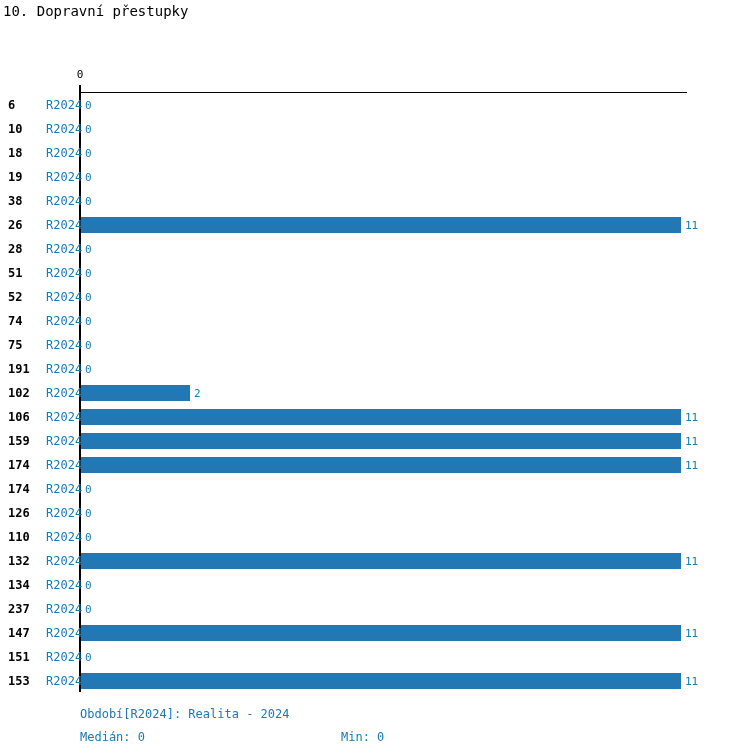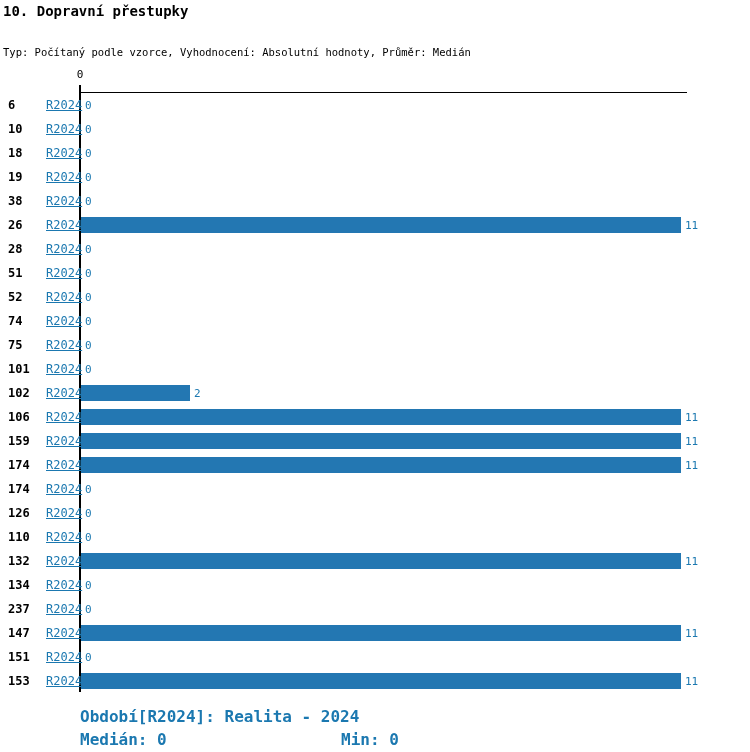--- a/index.html
+++ b/index.html
@@ -9,21 +9,21 @@
     width: 750px;
     height: 752px;
     background: #ffffff;
     font-family: "DejaVu Sans Mono", monospace;
     overflow: hidden;
   }
   .title {
     position: absolute;
     left: 3px; top: 3px;
     font-size: 14px;
-    font-weight: bold;
+    font-weight: normal;
     color: #000000;
     white-space: nowrap;
   }
   .subtitle {
     position: absolute;
     left: 3px; top: 25px;
     font-size: 14px;
     font-weight: bold;
     color: #000000;
     white-space: nowrap;
@@ -71,54 +71,51 @@
     font-size: 12px;
     font-weight: bold;
     color: #000000;
     flex: none;
   }
   .row-series {
     width: 31px;
     text-align: right;
     font-size: 12px;
     flex: none;
-    text-decoration: underline;
   }
   .bar-area {
     margin-left: 4px;
     display: flex;
     align-items: center;
     height: 24px;
   }
   .bar {
     height: 16px;
     flex: none;
   }
   .bar-value {
     margin-left: 4px;
     font-size: 11px;
     white-space: nowrap;
   }
   .footer-line {
     position: absolute;
-    font-size: 16px;
-    white-space: nowrap;
-    font-weight: bold;
+    font-size: 12px;
+    white-space: nowrap;
   }
   .footer-period { left: 80px; top: 707px; }
   .footer-median { left: 80px; top: 730px; }
   .footer-min    { left: 341px; top: 730px; }
   .footer-max    { left: 553px; top: 760px; }
 </style>
 </head>
 <body>
 
 <div class="page">
   <div class="title">10. Dopravní přestupky</div>
-  <div class="meta">Typ: Počítaný podle vzorce, Vyhodnocení: Absolutní hodnoty, Průměr: Medián</div>
 
   <div class="axis-tick">0</div>
   <div class="axis-h"></div>
   <div class="axis-v"></div>
 
   <div class="rows">
   <div class="row">
     <span class="row-id">6</span>
     <span class="row-series" style="color: rgb(27, 120, 176);">R2024</span>
     <span class="bar-area">
@@ -211,21 +208,21 @@
   <div class="row">
     <span class="row-id">75</span>
     <span class="row-series" style="color: rgb(27, 120, 176);">R2024</span>
     <span class="bar-area">
 
       <span class="bar-value" style="color: rgb(27, 120, 176);">0</span>
     </span>
   </div>
 
   <div class="row">
-    <span class="row-id">101</span>
+    <span class="row-id">191</span>
     <span class="row-series" style="color: rgb(27, 120, 176);">R2024</span>
     <span class="bar-area">
 
       <span class="bar-value" style="color: rgb(27, 120, 176);">0</span>
     </span>
   </div>
 
   <div class="row">
     <span class="row-id">102</span>
     <span class="row-series" style="color: rgb(27, 120, 176);">R2024</span>

